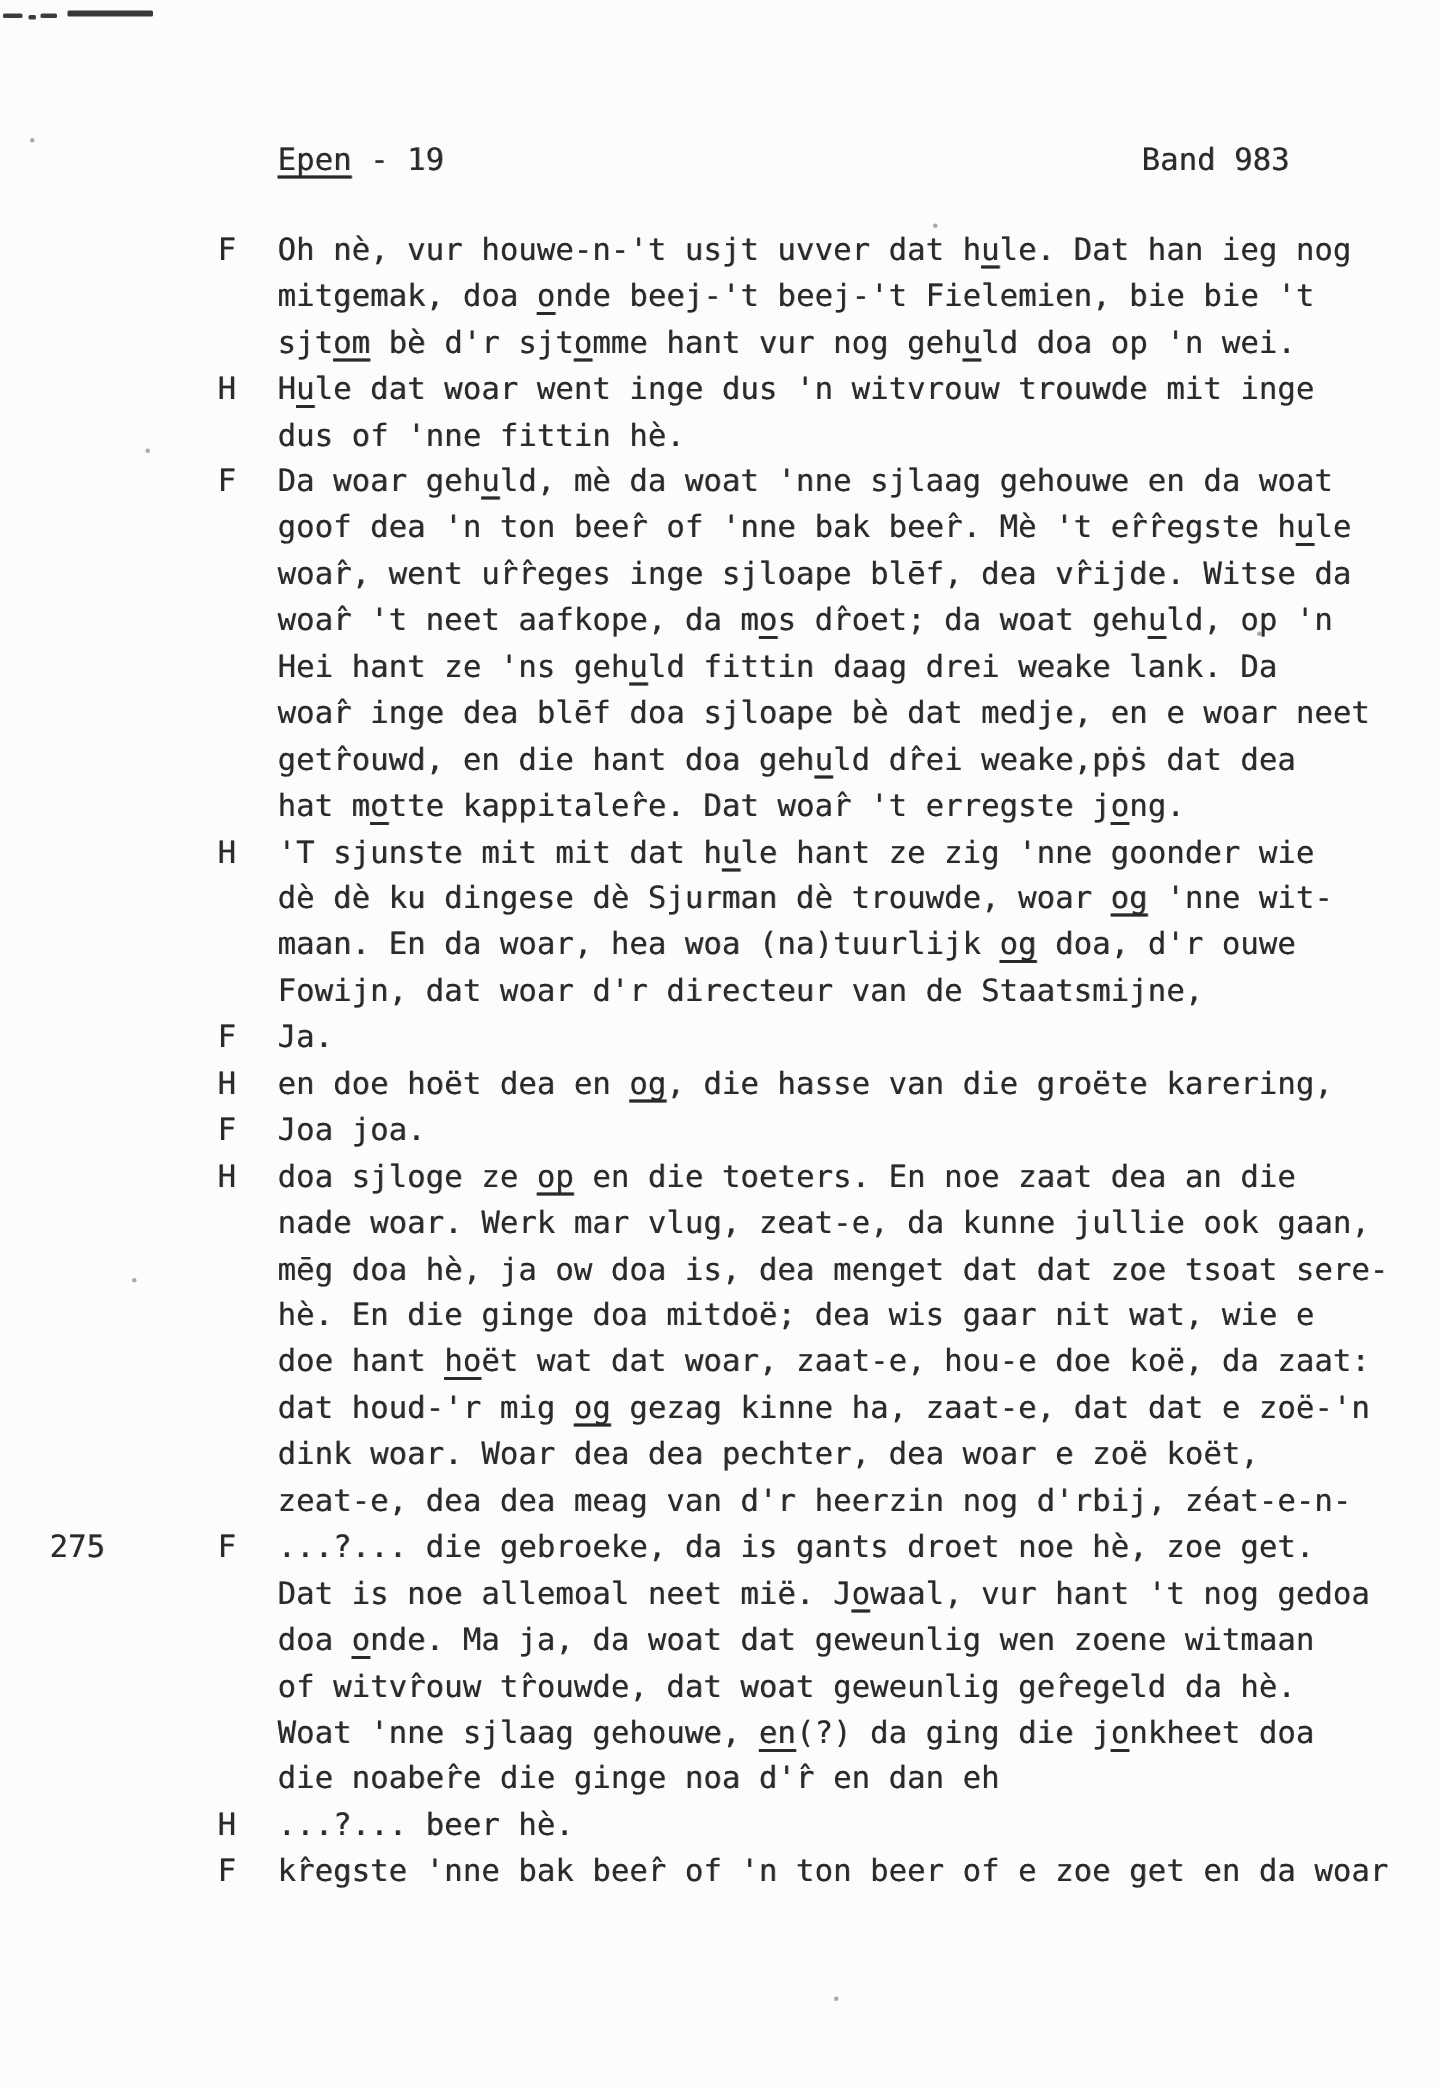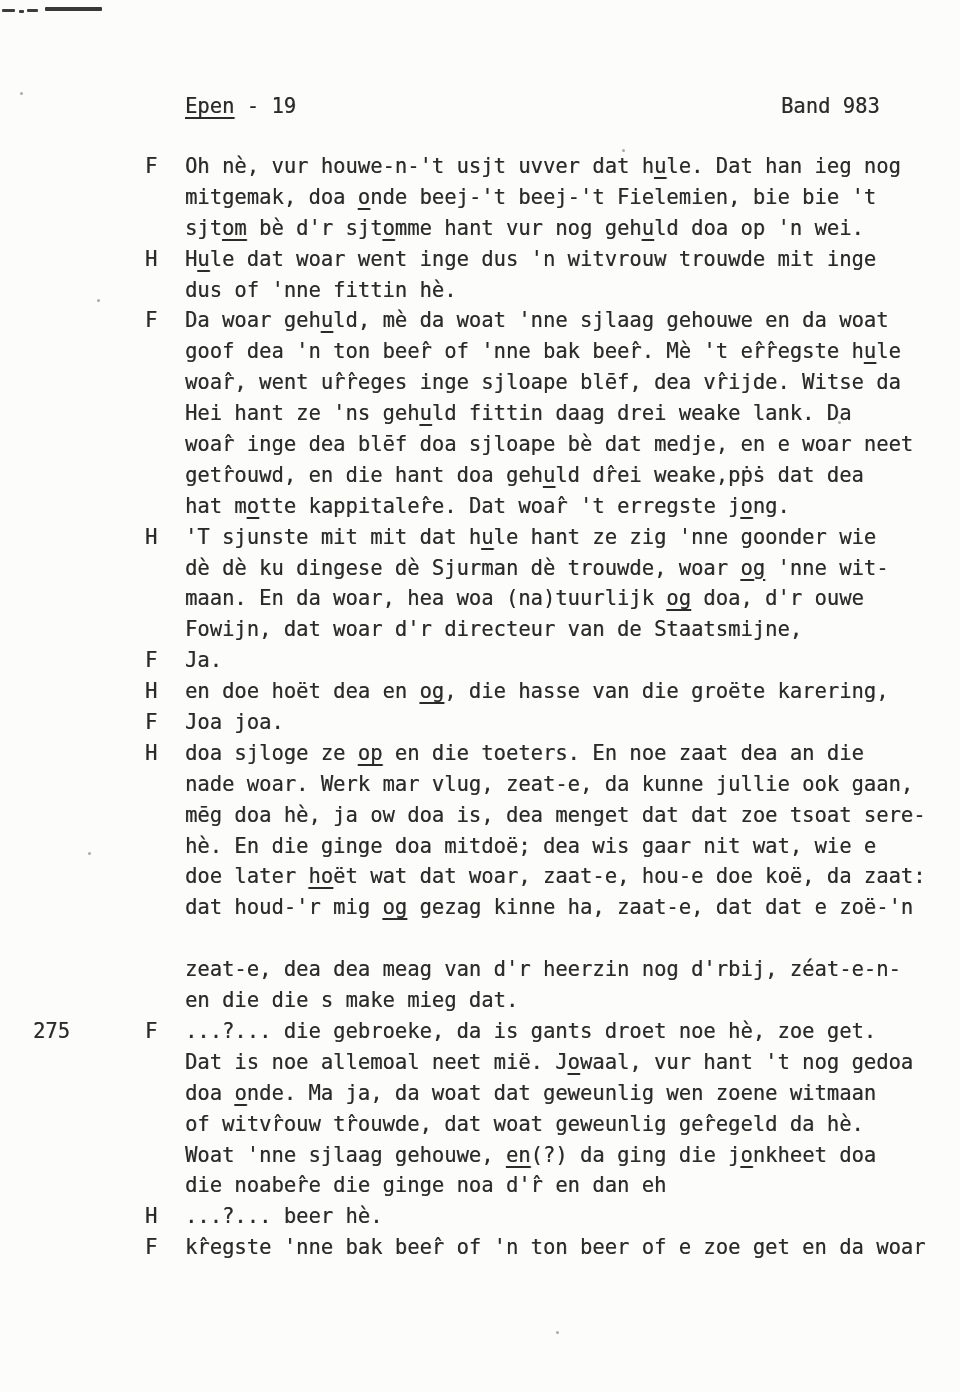--- a/index.html
+++ b/index.html
@@ -10,21 +10,21 @@
     font-family:"DejaVu Sans Mono","Liberation Mono",monospace;
     color:#2a2a2a;
     overflow:hidden;
   }
   .doc{position:absolute;inset:0;}
   .ink{
     text-shadow:0.4px 0 0 rgba(42,42,42,0.55);
   }
   
   .header-left{position:absolute;left:185px;top:94px;font-size:20.5px;white-space:pre;}
-  .header-right{position:absolute;left:761px;top:94px;font-size:20.5px;white-space:pre;margin-left:20px;}
+  .header-right{position:absolute;left:761px;top:94px;font-size:20.5px;white-space:pre;}
   .u{text-decoration:underline;text-underline-offset:3.5px;text-decoration-thickness:1.6px;}
   
   .lines{position:absolute;top:151px;left:33px;width:900px;}
   .line{display:flex;height:30.9px;font-size:20.5px;line-height:30.9px;white-space:pre;}
   .margin-cell{width:112px;flex:0 0 112px;}
   .speaker-cell{width:40px;flex:0 0 40px;}
   .text-cell{flex:1;}
   
   .mark{position:absolute;background:#3d3d3d;border-radius:1px;}
   .mark-a{left:2px;top:9px;width:13px;height:3px;}
@@ -58,40 +58,40 @@
 
   <div class="lines ink" id="lines">
       <div class="line"><span class="margin-cell"></span><span class="speaker-cell">F</span><span class="text-cell"><span>Oh nè, vur houwe-n-'t usjt uvver dat h</span><span class="u">u</span><span>le. Dat han ieg nog</span></span></div>
       <div class="line"><span class="margin-cell"></span><span class="speaker-cell"></span><span class="text-cell"><span>mitgemak, doa </span><span class="u">o</span><span>nde beej-'t beej-'t Fielemien, bie bie 't</span></span></div>
       <div class="line"><span class="margin-cell"></span><span class="speaker-cell"></span><span class="text-cell"><span>sjt</span><span class="u">om</span><span> bè d'r sjt</span><span class="u">o</span><span>mme hant vur nog geh</span><span class="u">u</span><span>ld doa op 'n wei.</span></span></div>
       <div class="line"><span class="margin-cell"></span><span class="speaker-cell">H</span><span class="text-cell"><span>H</span><span class="u">u</span><span>le dat woar went inge dus 'n witvrouw trouwde mit inge</span></span></div>
       <div class="line"><span class="margin-cell"></span><span class="speaker-cell"></span><span class="text-cell"><span>dus of 'nne fittin hè.</span></span></div>
       <div class="line"><span class="margin-cell"></span><span class="speaker-cell">F</span><span class="text-cell"><span>Da woar geh</span><span class="u">u</span><span>ld, mè da woat 'nne sjlaag gehouwe en da woat</span></span></div>
       <div class="line"><span class="margin-cell"></span><span class="speaker-cell"></span><span class="text-cell"><span>goof dea 'n ton beer̂ of 'nne bak beer̂. Mè 't er̂r̂egste h</span><span class="u">u</span><span>le</span></span></div>
       <div class="line"><span class="margin-cell"></span><span class="speaker-cell"></span><span class="text-cell"><span>woar̂, went ur̂r̂eges inge sjloape blēf, dea vr̂ijde. Witse da</span></span></div>
+      <div class="line"><span class="margin-cell"></span><span class="speaker-cell"></span><span class="text-cell"><span>woar̂ 't neet aafkope, da m</span><span class="u">o</span><span>s dr̂oet; da woat geh</span><span class="u">u</span><span>ld, op 'n</span></span></div>
       <div class="line"><span class="margin-cell"></span><span class="speaker-cell"></span><span class="text-cell"><span>Hei hant ze 'ns geh</span><span class="u">u</span><span>ld fittin daag drei weake lank. Da</span></span></div>
       <div class="line"><span class="margin-cell"></span><span class="speaker-cell"></span><span class="text-cell"><span>woar̂ inge dea blēf doa sjloape bè dat medje, en e woar neet</span></span></div>
       <div class="line"><span class="margin-cell"></span><span class="speaker-cell"></span><span class="text-cell"><span>getr̂ouwd, en die hant doa geh</span><span class="u">u</span><span>ld dr̂ei weake,pṗṡ dat dea</span></span></div>
       <div class="line"><span class="margin-cell"></span><span class="speaker-cell"></span><span class="text-cell"><span>hat m</span><span class="u">o</span><span>tte kappitaler̂e. Dat woar̂ 't erregste j</span><span class="u">o</span><span>ng.</span></span></div>
       <div class="line"><span class="margin-cell"></span><span class="speaker-cell">H</span><span class="text-cell"><span>'T sjunste mit mit dat h</span><span class="u">u</span><span>le hant ze zig 'nne goonder wie</span></span></div>
       <div class="line"><span class="margin-cell"></span><span class="speaker-cell"></span><span class="text-cell"><span>dè dè ku dingese dè Sjurman dè trouwde, woar </span><span class="u">og</span><span> 'nne wit-</span></span></div>
       <div class="line"><span class="margin-cell"></span><span class="speaker-cell"></span><span class="text-cell"><span>maan. En da woar, hea woa (na)tuurlijk </span><span class="u">og</span><span> doa, d'r ouwe</span></span></div>
       <div class="line"><span class="margin-cell"></span><span class="speaker-cell"></span><span class="text-cell"><span>Fowijn, dat woar d'r directeur van de Staatsmijne,</span></span></div>
       <div class="line"><span class="margin-cell"></span><span class="speaker-cell">F</span><span class="text-cell"><span>Ja.</span></span></div>
       <div class="line"><span class="margin-cell"></span><span class="speaker-cell">H</span><span class="text-cell"><span>en doe hoët dea en </span><span class="u">og</span><span>, die hasse van die groëte karering,</span></span></div>
       <div class="line"><span class="margin-cell"></span><span class="speaker-cell">F</span><span class="text-cell"><span>Joa joa.</span></span></div>
       <div class="line"><span class="margin-cell"></span><span class="speaker-cell">H</span><span class="text-cell"><span>doa sjloge ze </span><span class="u">op</span><span> en die toeters. En noe zaat dea an die</span></span></div>
       <div class="line"><span class="margin-cell"></span><span class="speaker-cell"></span><span class="text-cell"><span>nade woar. Werk mar vlug, zeat-e, da kunne jullie ook gaan,</span></span></div>
       <div class="line"><span class="margin-cell"></span><span class="speaker-cell"></span><span class="text-cell"><span>mēg doa hè, ja ow doa is, dea menget dat dat zoe tsoat sere-</span></span></div>
       <div class="line"><span class="margin-cell"></span><span class="speaker-cell"></span><span class="text-cell"><span>hè. En die ginge doa mitdoë; dea wis gaar nit wat, wie e</span></span></div>
-      <div class="line"><span class="margin-cell"></span><span class="speaker-cell"></span><span class="text-cell"><span>doe later </span><span class="u">ho</span><span>ët wat dat woar, zaat-e, hou-e doe koë, da zaat:</span></span></div>
+      <div class="line"><span class="margin-cell"></span><span class="speaker-cell"></span><span class="text-cell"><span>doe hant </span><span class="u">ho</span><span>ët wat dat woar, zaat-e, hou-e doe koë, da zaat:</span></span></div>
       <div class="line"><span class="margin-cell"></span><span class="speaker-cell"></span><span class="text-cell"><span>dat houd-'r mig </span><span class="u">og</span><span> gezag kinne ha, zaat-e, dat dat e zoë-'n</span></span></div>
-      <div class="line"><span class="margin-cell"></span><span class="speaker-cell"></span></div>
+      <div class="line"><span class="margin-cell"></span><span class="speaker-cell"></span><span class="text-cell"><span>dink woar. Woar dea dea pechter, dea woar e zoë koët,</span></span></div>
       <div class="line"><span class="margin-cell"></span><span class="speaker-cell"></span><span class="text-cell"><span>zeat-e, dea dea meag van d'r heerzin nog d'rbij, zéat-e-n-</span></span></div>
-      <div class="line"><span class="margin-cell"></span><span class="speaker-cell"></span><span class="text-cell"><span>en die die s make mieg dat.</span></span></div>
       <div class="line"><span class="margin-cell">275</span><span class="speaker-cell">F</span><span class="text-cell"><span>...?... die gebroeke, da is gants droet noe hè, zoe get.</span></span></div>
       <div class="line"><span class="margin-cell"></span><span class="speaker-cell"></span><span class="text-cell"><span>Dat is noe allemoal neet mië. J</span><span class="u">o</span><span>waal, vur hant 't nog gedoa</span></span></div>
       <div class="line"><span class="margin-cell"></span><span class="speaker-cell"></span><span class="text-cell"><span>doa </span><span class="u">o</span><span>nde. Ma ja, da woat dat geweunlig wen zoene witmaan</span></span></div>
       <div class="line"><span class="margin-cell"></span><span class="speaker-cell"></span><span class="text-cell"><span>of witvr̂ouw tr̂ouwde, dat woat geweunlig ger̂egeld da hè.</span></span></div>
       <div class="line"><span class="margin-cell"></span><span class="speaker-cell"></span><span class="text-cell"><span>Woat 'nne sjlaag gehouwe, </span><span class="u">en</span><span>(?) da ging die j</span><span class="u">o</span><span>nkheet doa</span></span></div>
       <div class="line"><span class="margin-cell"></span><span class="speaker-cell"></span><span class="text-cell"><span>die noaber̂e die ginge noa d'r̂ en dan eh</span></span></div>
       <div class="line"><span class="margin-cell"></span><span class="speaker-cell">H</span><span class="text-cell"><span>...?... beer hè.</span></span></div>
       <div class="line"><span class="margin-cell"></span><span class="speaker-cell">F</span><span class="text-cell"><span>kr̂egste 'nne bak beer̂ of 'n ton beer of e zoe get en da woar</span></span></div>
     </div>
 

